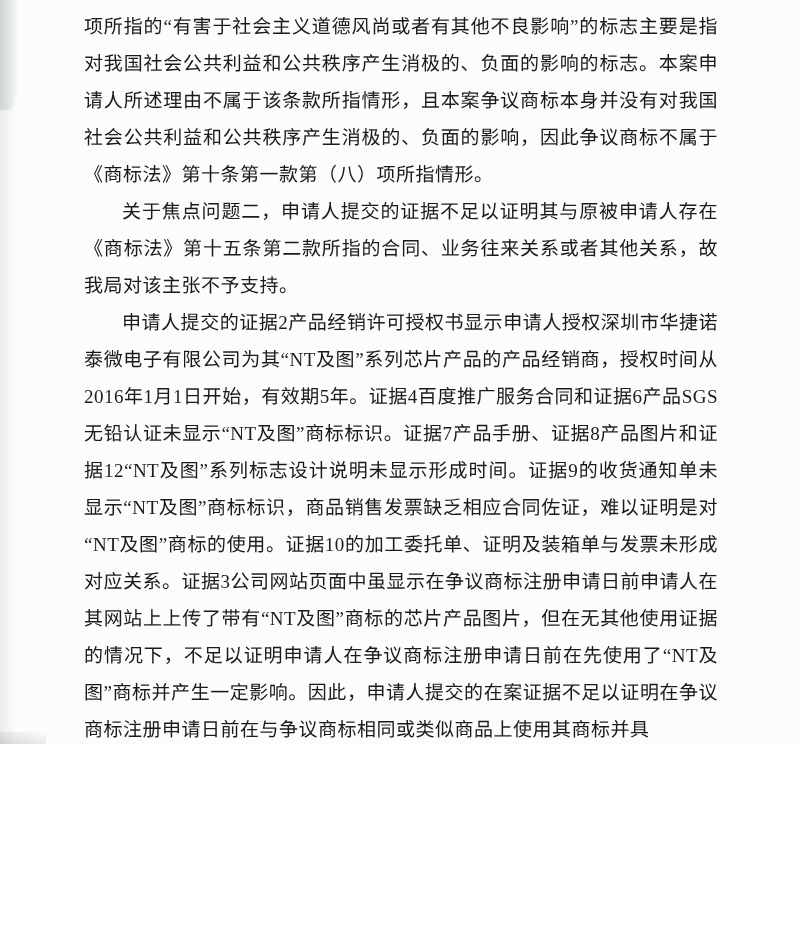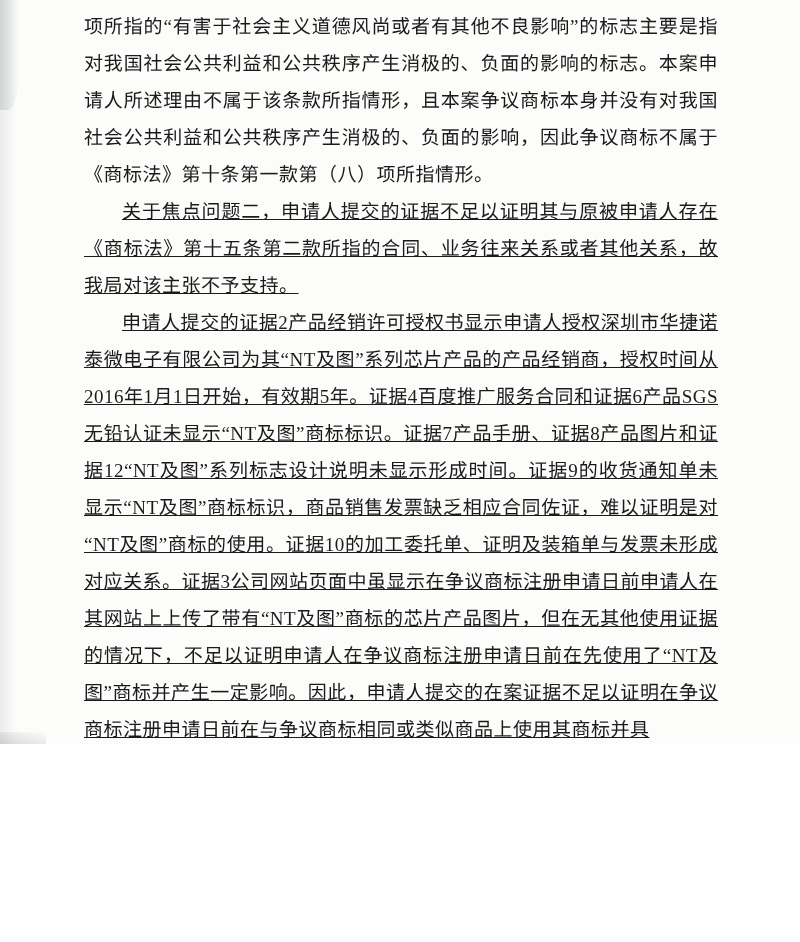--- a/index.html
+++ b/index.html
@@ -58,21 +58,20 @@
     color: var(--ink, #1a1a1a);
     text-align: justify;
     letter-spacing: 0.5px;
   }
   p.para {
     margin: 0;
     padding: 0;
   }
   p.para.indent {
     text-indent: 2em;
-    text-decoration: underline;
   }
   .page-number {
     position: absolute;
     top: 906px;
     left: 2px;
     width: 100%;
     text-align: center;
     font-size: 18px;
     line-height: 24px;
     color: #1f1f1f;

